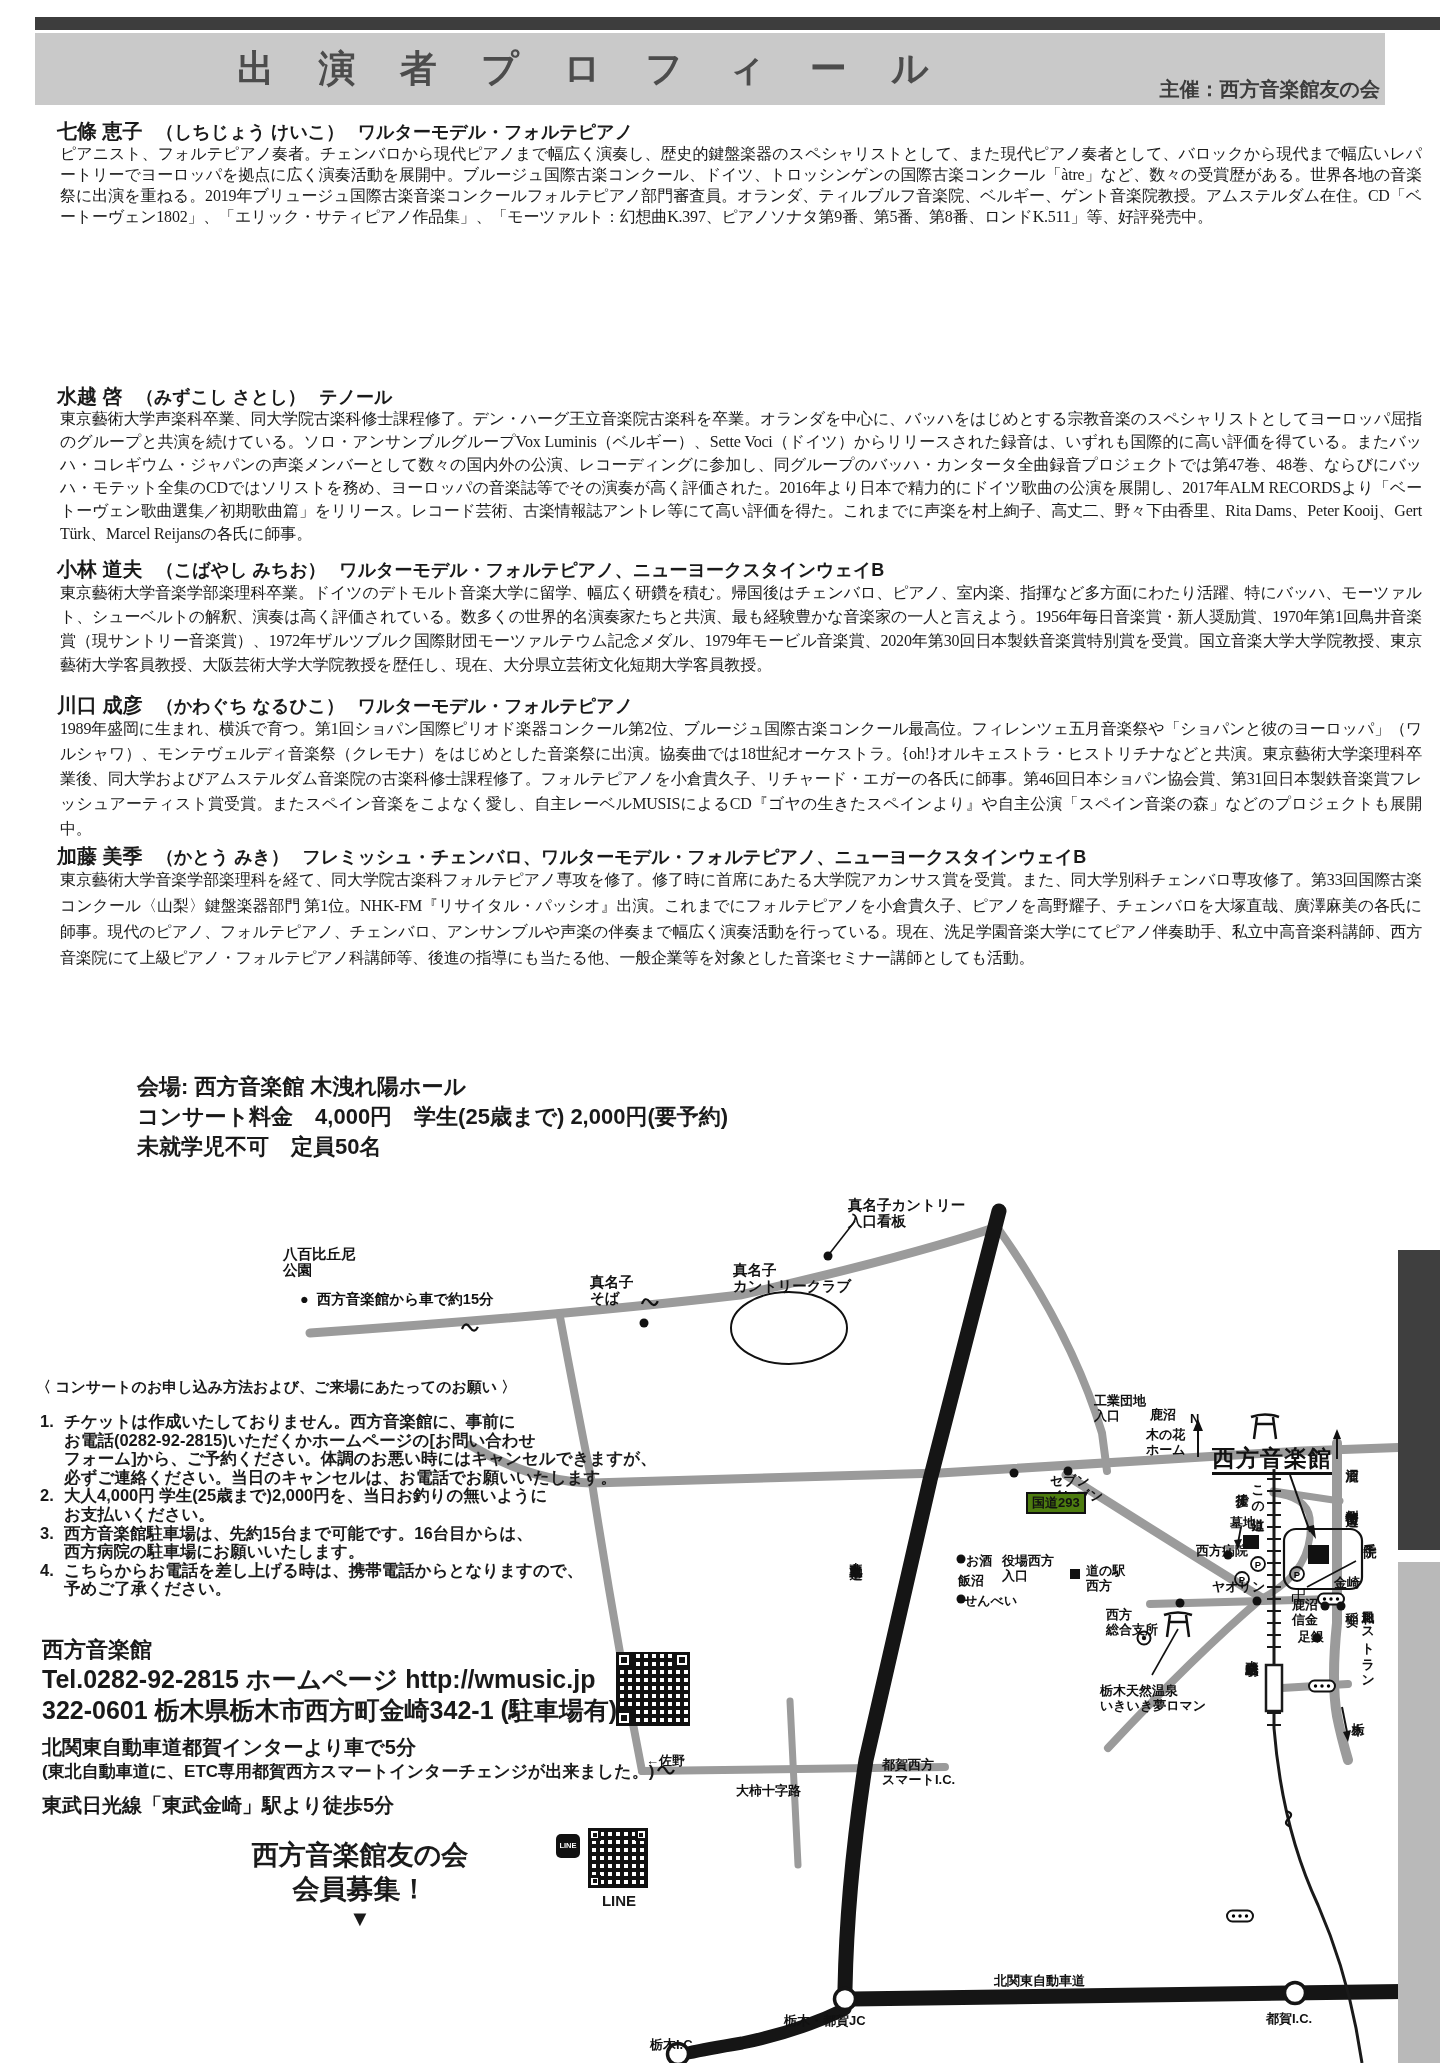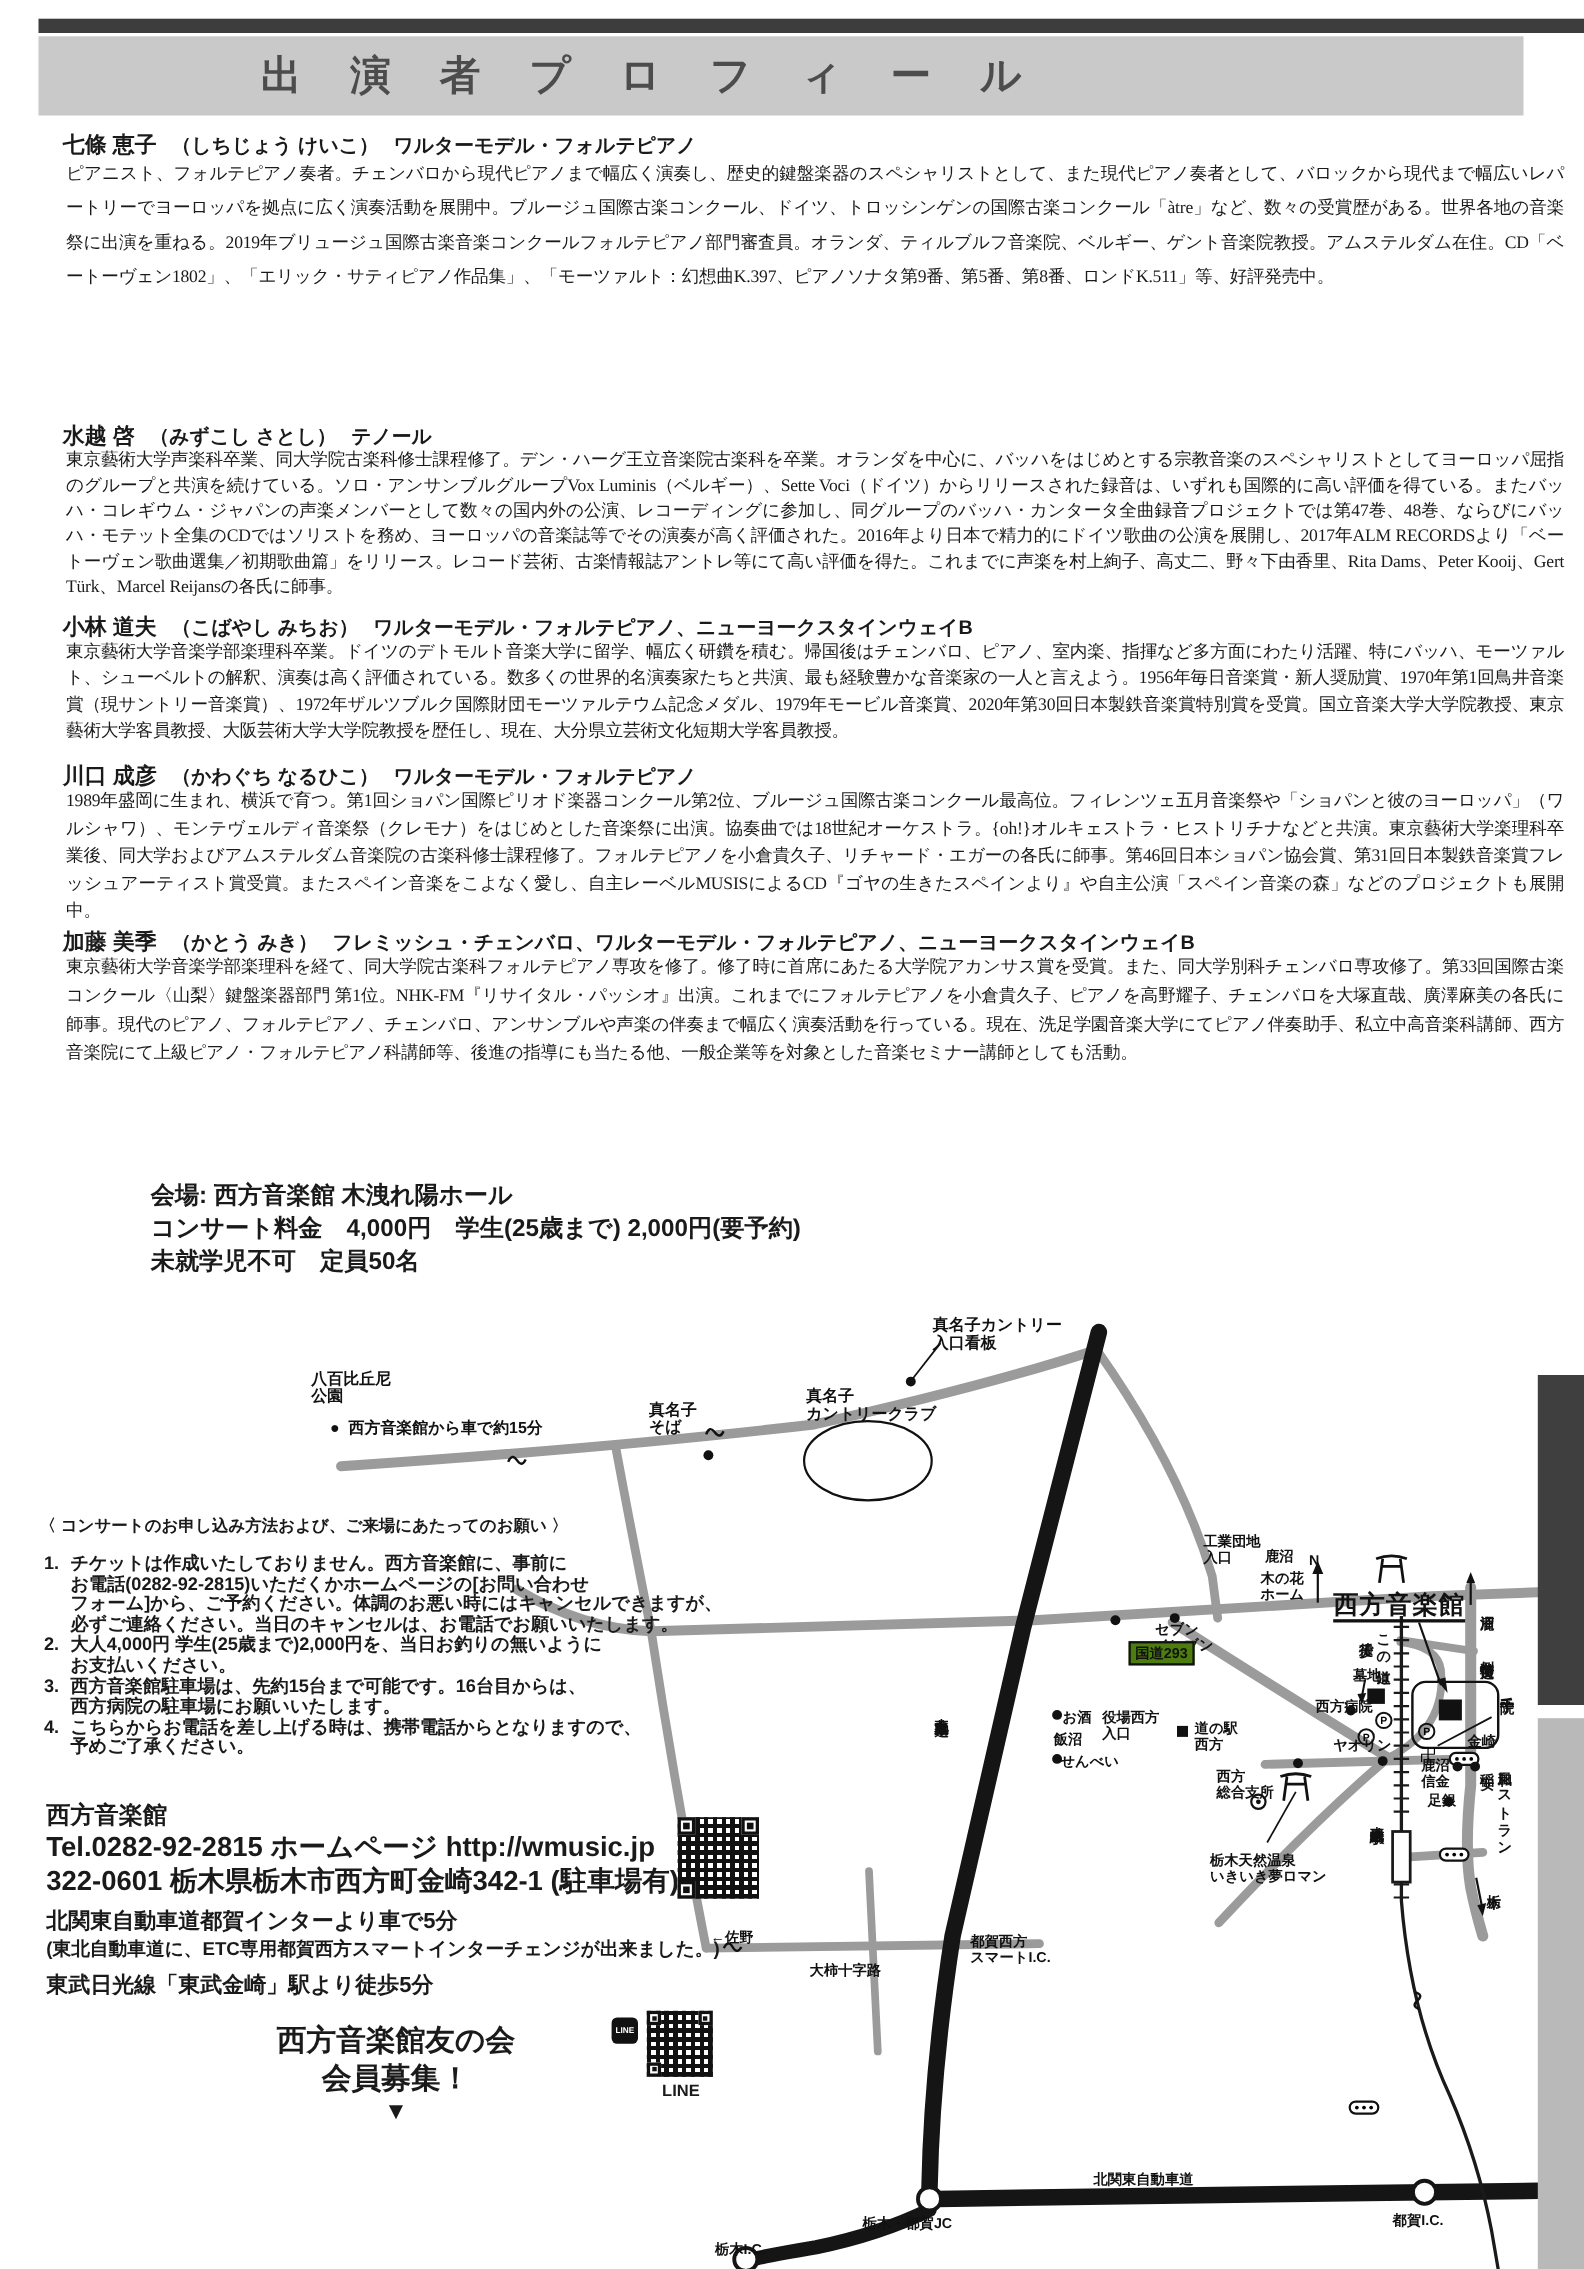--- a/index.html
+++ b/index.html
@@ -10,21 +10,21 @@
   #topbar{left:35px;top:17px;width:1405px;height:13px;background:#3d3d3d;}
   #titleband{left:35px;top:33px;width:1350px;height:72px;background:#c9c9c9;}
   #pagetitle{left:35px;top:44px;width:1113px;text-align:center;font-size:37px;font-weight:600;
              letter-spacing:17px;color:#4c4c4c;}
   #organizer{left:35px;top:76px;width:1345px;text-align:right;font-size:20px;font-weight:600;color:#3c3c3c;}
   
   .pname{font-size:20px;font-weight:bold;}
   .pkana,.pinst{font-size:18px;font-weight:bold;}
   .phead{left:57px;width:1370px;white-space:nowrap;}
   .pbody{left:60px;width:1362px;font-family:"Liberation Serif","DejaVu Serif",serif;
-         font-size:16px;line-height:31px;text-align:justify;letter-spacing:-0.2px;}
+         font-size:16px;line-height:21px;text-align:justify;letter-spacing:-0.2px;}
   
   #infobox{left:80px;top:258px;width:722px;height:112px;border:2.5px solid #1a1a1a;border-radius:16px;}
   #infobox .bt{position:absolute;left:24px;top:8px;font-size:19px;font-weight:bold;}
   #infobox .bl{position:absolute;left:24px;top:34px;font-size:17.5px;font-weight:600;line-height:25px;white-space:pre;}
   
   #venue{left:137px;top:1072px;font-size:22px;font-weight:bold;line-height:30px;white-space:pre;}
   
   #notice-title{left:36px;top:1378px;font-size:15px;font-weight:bold;}
   #notice{left:40px;top:1412px;width:640px;}
   .nitem{display:flex;font-size:16.5px;font-weight:600;line-height:18.6px;margin:0;}
@@ -63,20 +63,21 @@
   #map-labels .map-title{font-size:23px;font-weight:bold;border-bottom:3px solid #111;letter-spacing:1px;}
 </style>
 </head>
 <body>
 
 <div id="page">
 
   <div id="topbar" class="abs"></div>
   <div id="titleband" class="abs"></div>
   <div id="pagetitle" class="abs">出 演 者 プ ロ フ ィ ー ル</div>
+  <div id="organizer" class="abs">主催：西方音楽館友の会</div>
 
   <div class="abs phead" style="top:118px">
     <span class="pname">七條 恵子</span>&nbsp;&nbsp;
     <span class="pkana">（しちじょう けいこ）</span>&nbsp;&nbsp;
     <span class="pinst">ワルターモデル・フォルテピアノ</span>
   </div>
   <div class="abs pbody" style="top:143px;height:104px">ピアニスト、フォルテピアノ奏者。チェンバロから現代ピアノまで幅広く演奏し、歴史的鍵盤楽器のスペシャリストとして、また現代ピアノ奏者として、バロックから現代まで幅広いレパートリーでヨーロッパを拠点に広く演奏活動を展開中。ブルージュ国際古楽コンクール、ドイツ、トロッシンゲンの国際古楽コンクール「àtre」など、数々の受賞歴がある。世界各地の音楽祭に出演を重ねる。2019年ブリュージュ国際古楽音楽コンクールフォルテピアノ部門審査員。オランダ、ティルブルフ音楽院、ベルギー、ゲント音楽院教授。アムステルダム在住。CD「ベートーヴェン1802」、「エリック・サティピアノ作品集」、「モーツァルト：幻想曲K.397、ピアノソナタ第9番、第5番、第8番、ロンドK.511」等、好評発売中。</div>
 
 
   <div class="abs phead" style="top:383px">

